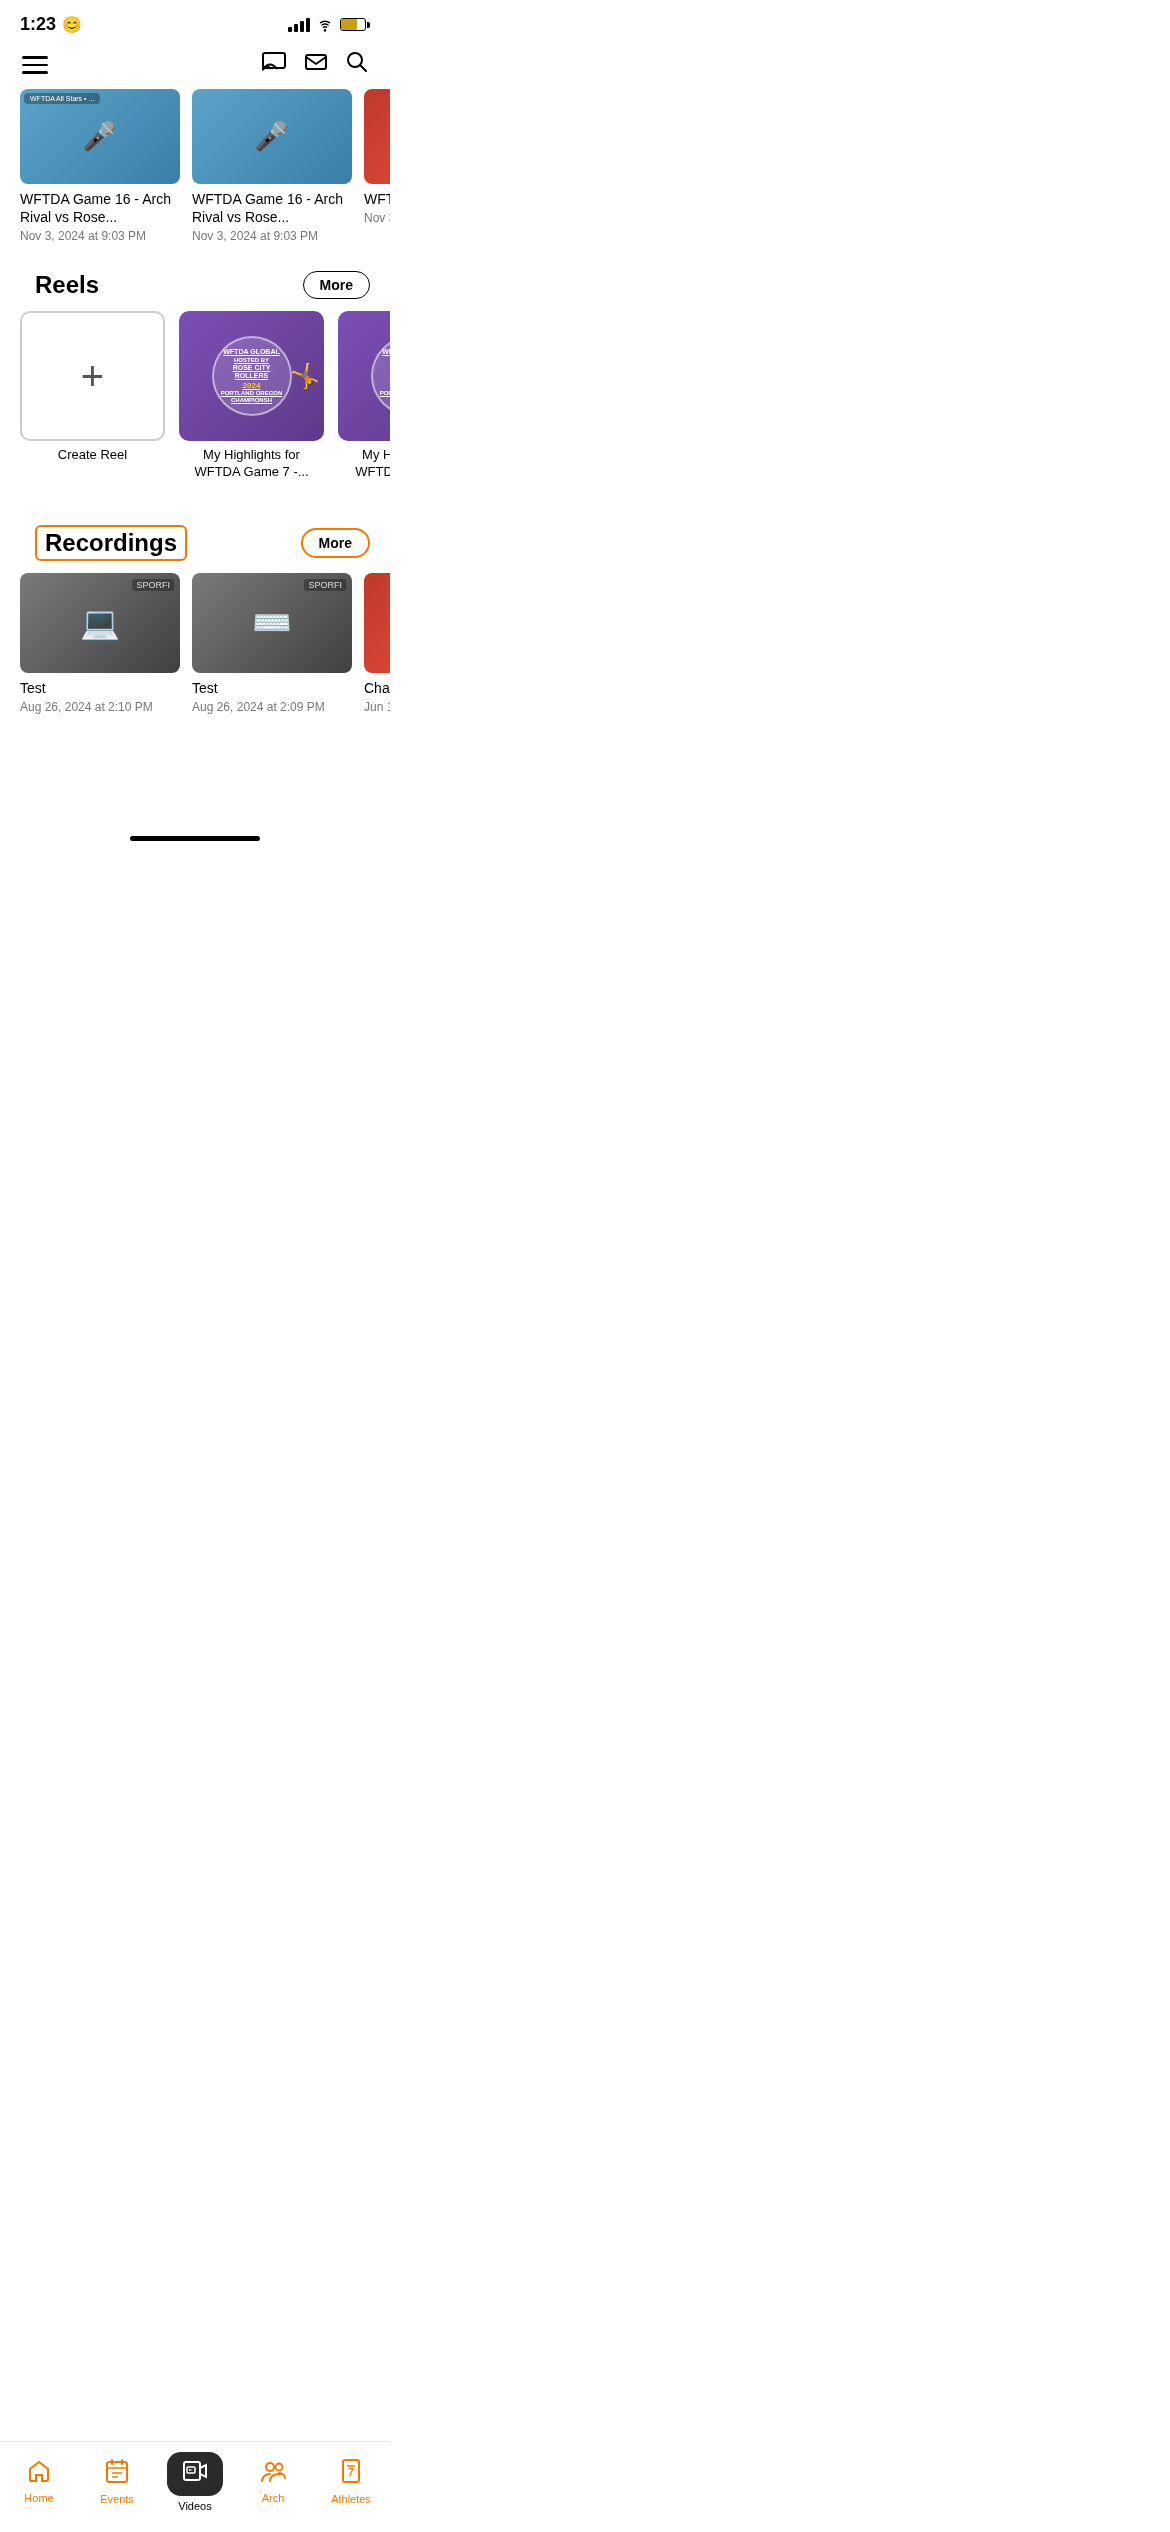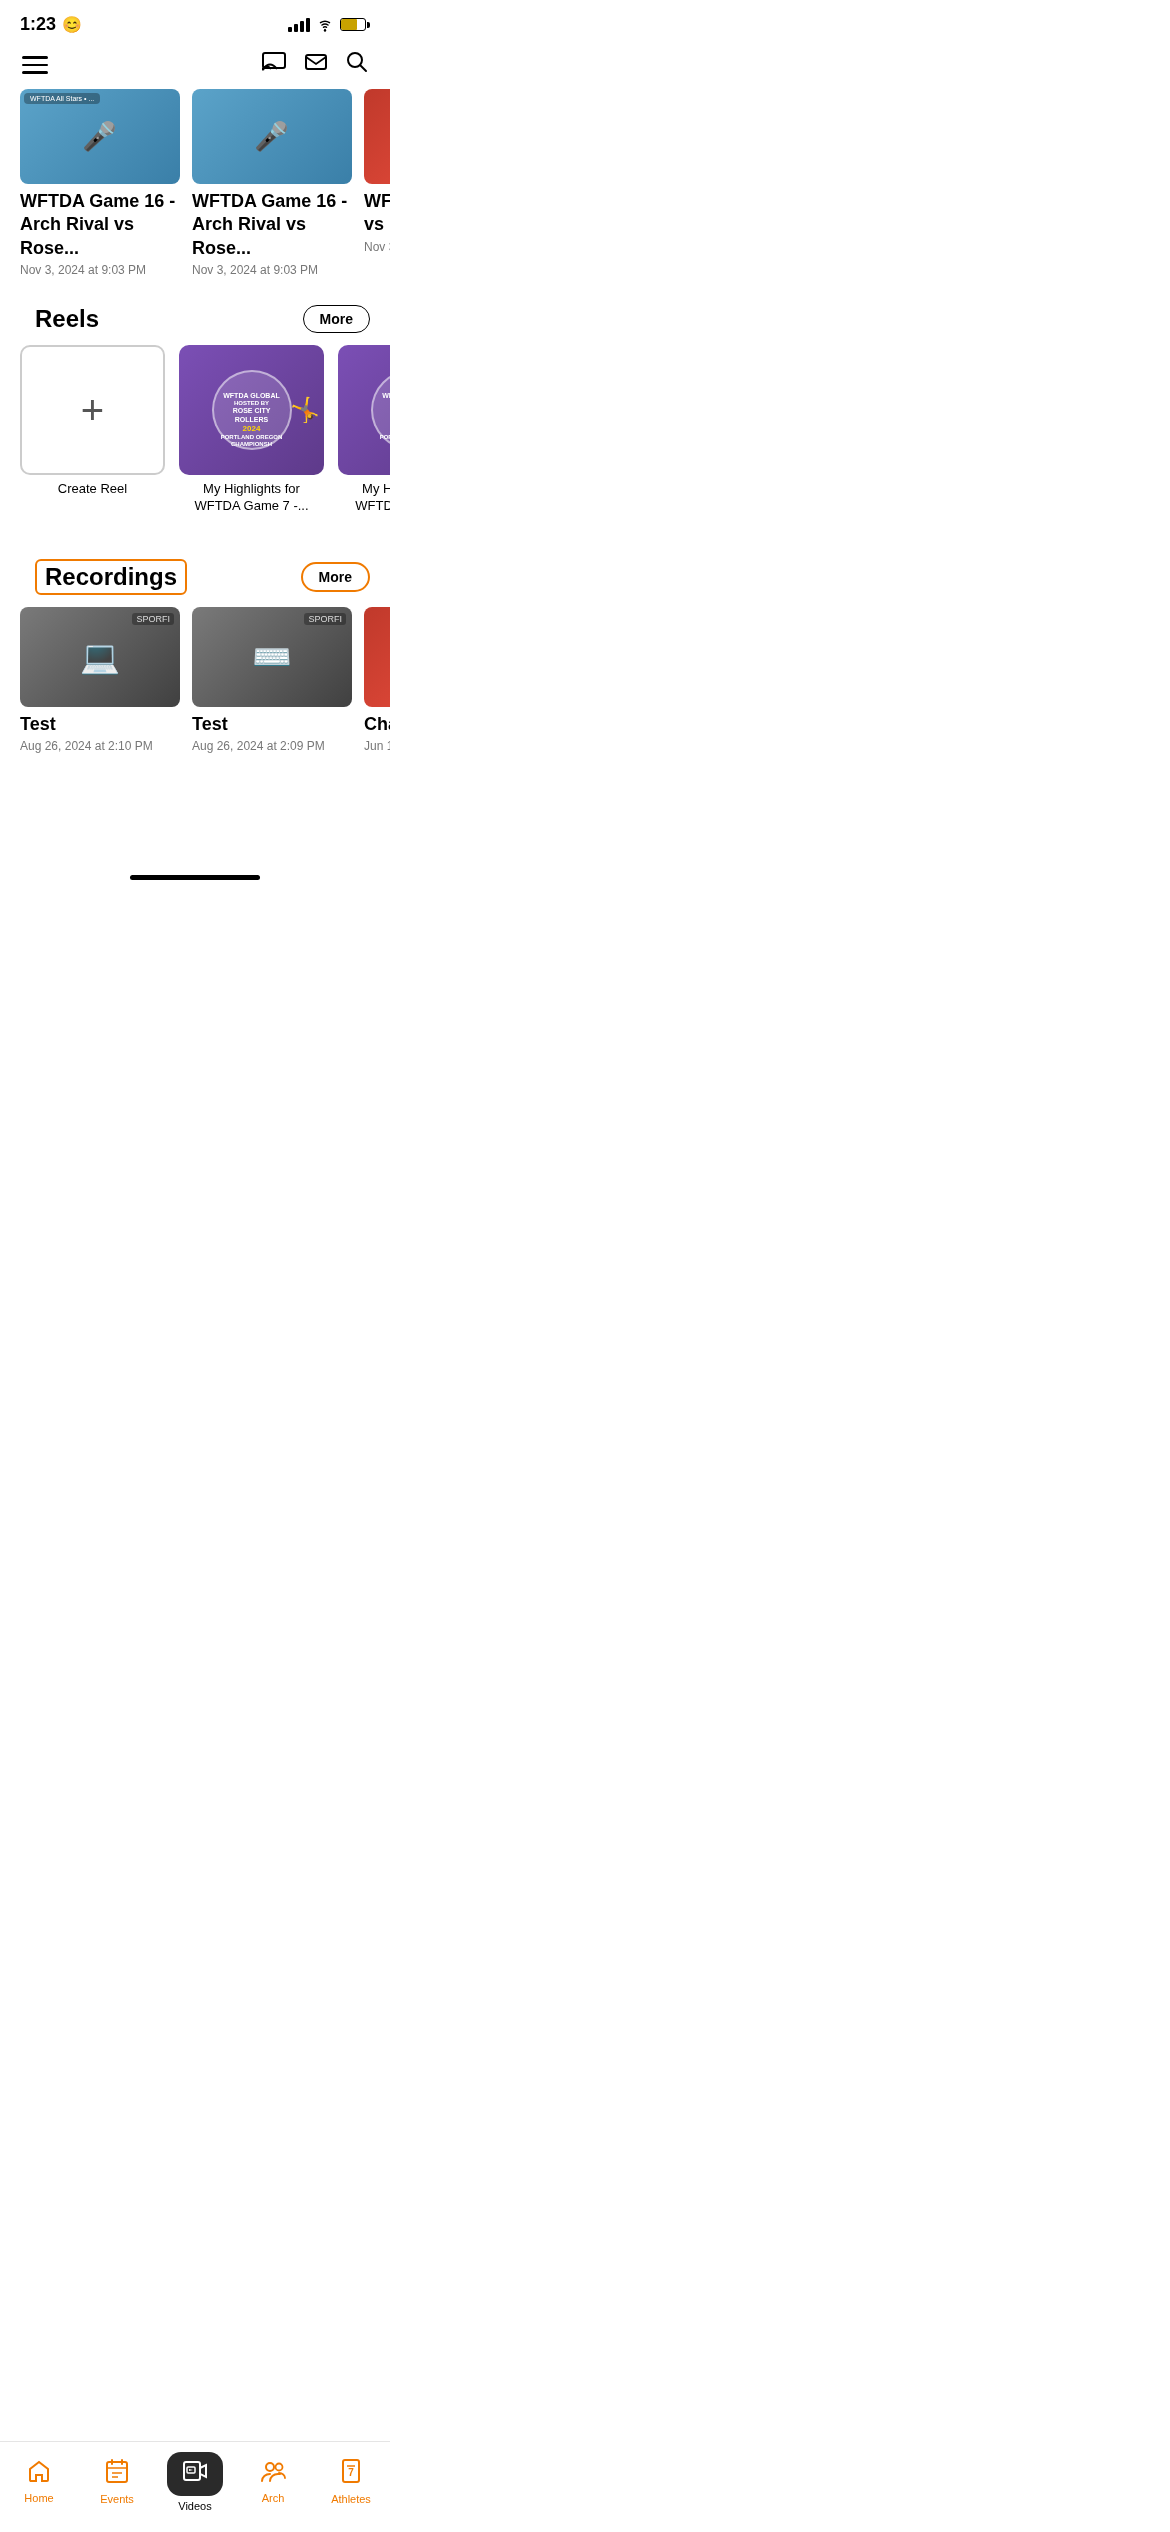--- a/index.html
+++ b/index.html
@@ -57,22 +57,22 @@
     }
     .video-thumb {
       width: 160px;
       height: 95px;
       border-radius: 8px;
       overflow: hidden;
       background: #c8dce8;
       position: relative;
     }
     .video-title {
-      font-size: 18px;
-      font-weight: 700;
+      font-size: 14px;
+      font-weight: 400;
       margin-top: 6px;
       line-height: 1.3;
       color: #000;
     }
     .video-date {
       font-size: 12px;
       color: #777;
       margin-top: 3px;
     }
 
@@ -207,28 +207,29 @@
     .thumb-keyboard { background: linear-gradient(135deg, #7a7a7a 0%, #404040 100%); }
     .thumb-sport { background: linear-gradient(135deg, #c0392b 0%, #e74c3c 80%); }
     .thumb-reel { background: linear-gradient(135deg, #7b4fb5 0%, #5e3a8a 100%); }
 
     .wftda-badge {
       background: rgba(255,255,255,0.15);
       border-radius: 50%;
       width: 80px;
       height: 80px;
       display: flex;
-      align-items: flex-end;
+      align-items: center;
       justify-content: center;
       font-size: 8px;
       color: #fff;
       font-weight: 700;
       text-align: center;
       line-height: 1.2;
       border: 2px solid rgba(255,255,255,0.5);
+      text-decoration: underline;
     }
 
     .sporfi-tag {
       position: absolute;
       top: 6px;
       right: 6px;
       font-size: 9px;
       color: rgba(255,255,255,0.8);
       background: rgba(0,0,0,0.3);
       padding: 1px 4px;

